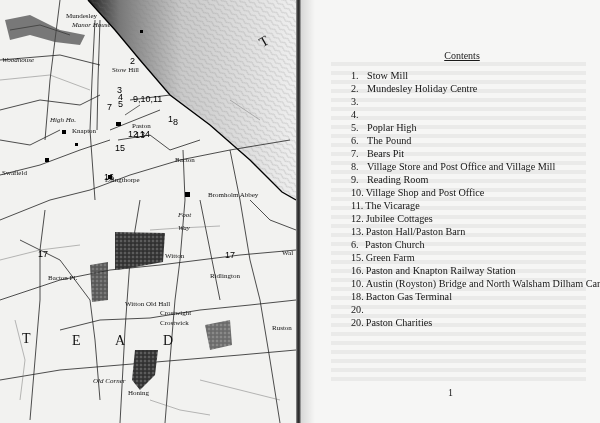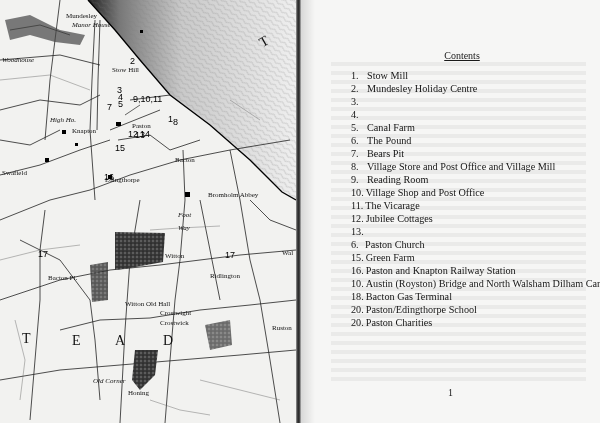--- a/index.html
+++ b/index.html
@@ -200,21 +200,21 @@
           <span class="label">Mundesley Holiday Centre</span>
         </li>
       <li class="single">
           <span class="num">3.</span>
         </li>
       <li class="single">
           <span class="num">4.</span>
         </li>
       <li class="single">
           <span class="num">5.</span>
-          <span class="label">Canal Farm</span>
+          <span class="label">Poplar High</span>
         </li>
       <li class="single">
           <span class="num">6.</span>
           <span class="label">The Pound</span>
         </li>
       <li class="single">
           <span class="num">7.</span>
           <span class="label">Bears Pit</span>
         </li>
       <li class="single">
@@ -232,20 +232,21 @@
       <li>
           <span class="num">11.</span>
           <span class="label">The Vicarage</span>
         </li>
       <li>
           <span class="num">12.</span>
           <span class="label">Jubilee Cottages</span>
         </li>
       <li>
           <span class="num">13.</span>
+          <span class="label">Paston Hall/Paston Barn</span>
         </li>
       <li>
           <span class="num">6.</span>
           <span class="label">Paston Church</span>
         </li>
       <li>
           <span class="num">15.</span>
           <span class="label">Green Farm</span>
         </li>
       <li>
@@ -255,21 +256,20 @@
       <li>
           <span class="num">10.</span>
           <span class="label">Austin (Royston) Bridge and North Walsham Dilham Canal</span>
         </li>
       <li>
           <span class="num">18.</span>
           <span class="label">Bacton Gas Terminal</span>
         </li>
       <li>
           <span class="num">20.</span>
-          <span class="label">Paston/Edingthorpe School</span>
         </li>
       <li>
           <span class="num">20.</span>
           <span class="label">Paston Charities</span>
         </li>
     </ul>
     <div class="page-number">1</div>
   </div>
 </div>
 

